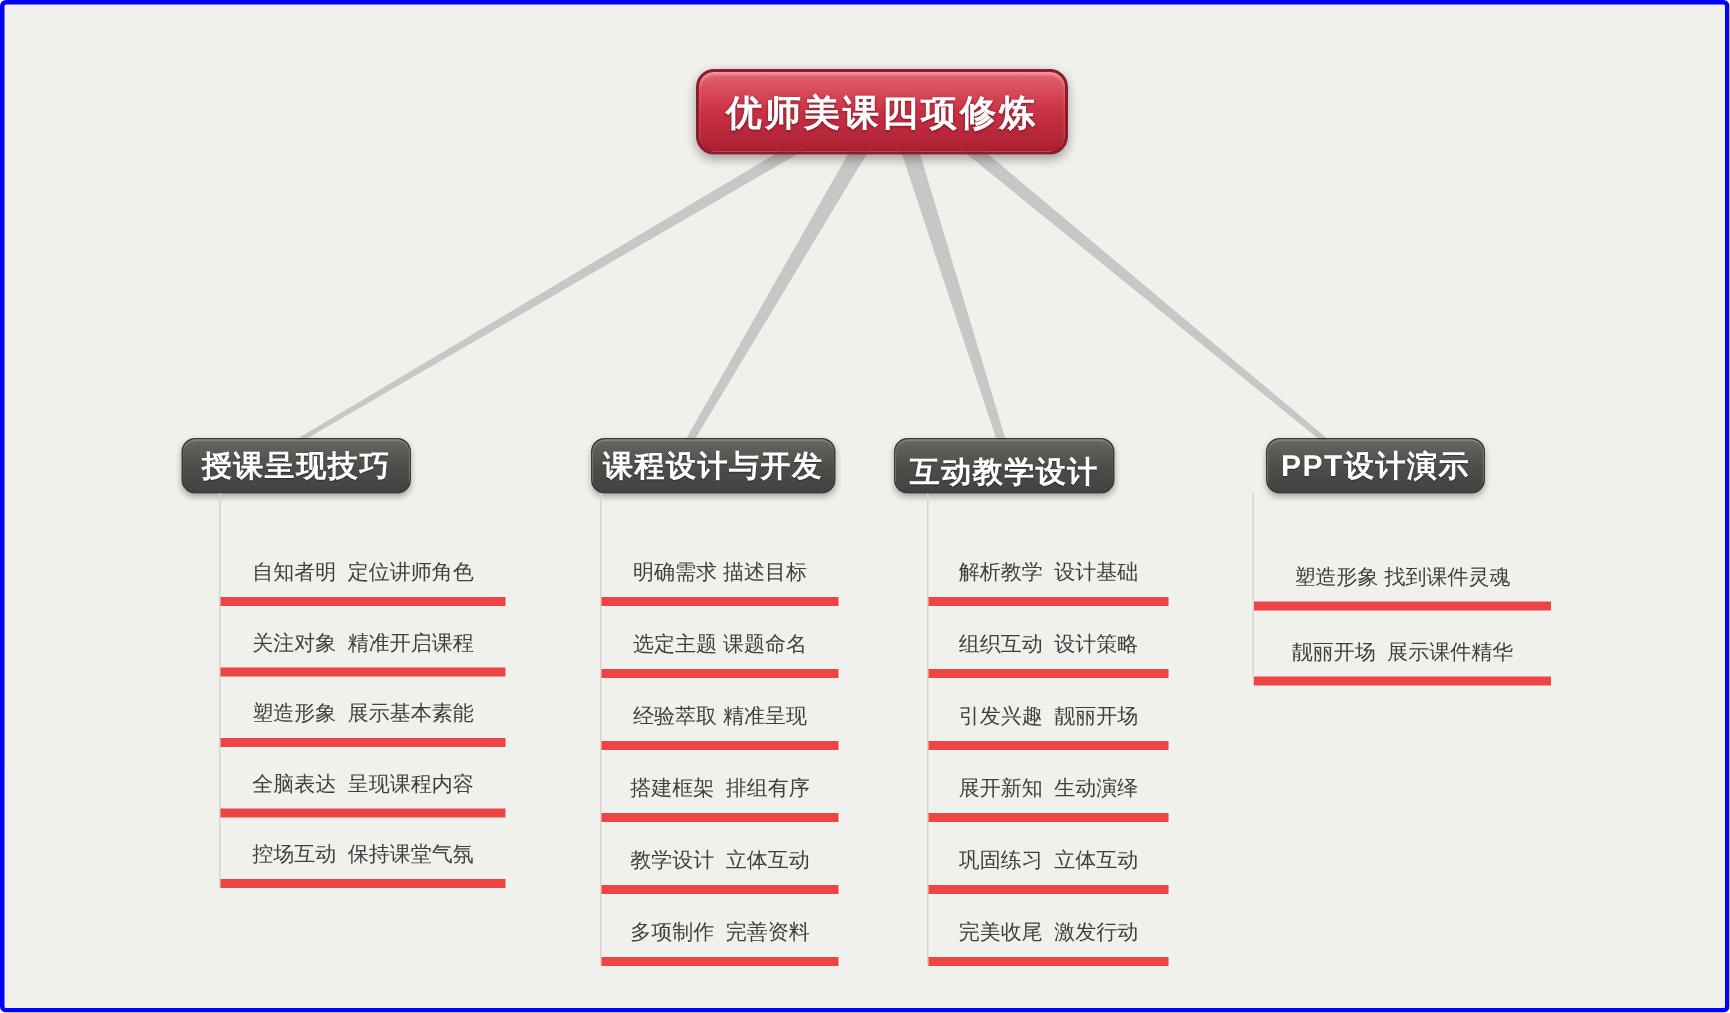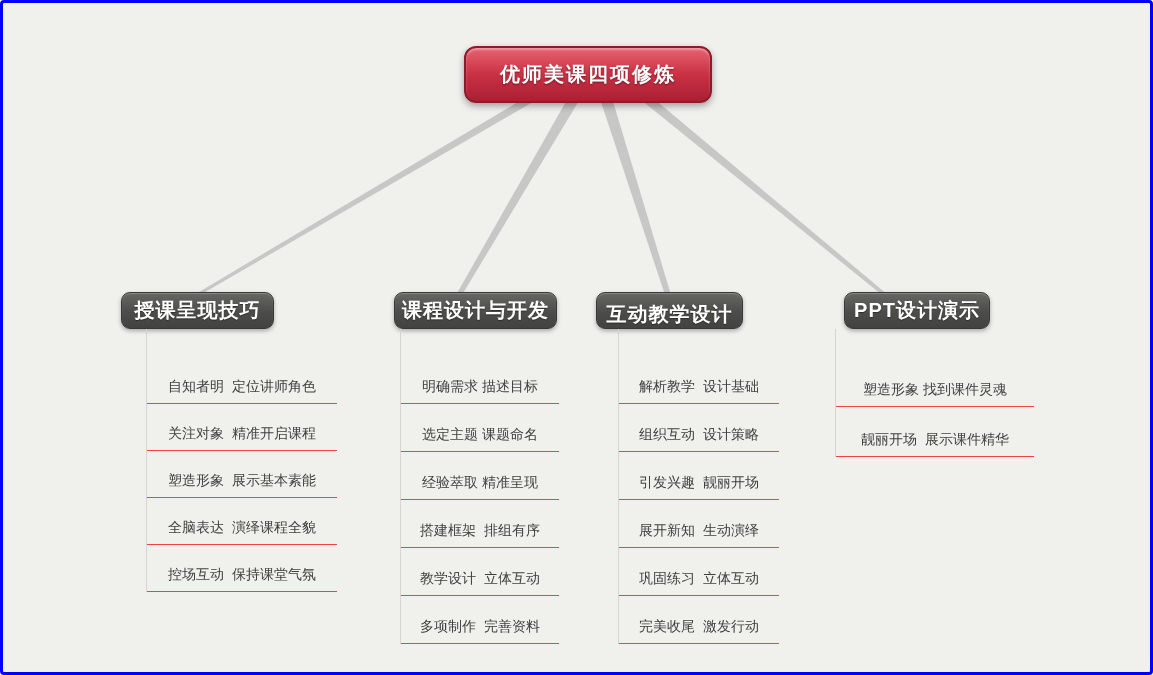--- a/index.html
+++ b/index.html
@@ -30,21 +30,21 @@
     width: 248px; height: 57px;
     box-sizing: border-box;
     display: flex;
     align-items: center;
     justify-content: center;
     background: linear-gradient(180deg, #e56370 0%, #cb3245 48%, #ab1f33 100%);
     border: 2px solid #8e1b2c;
     border-radius: 12px;
     box-shadow: 0 3px 7px rgba(0,0,0,0.35), inset 0 2px 2px rgba(255,255,255,0.35);
     color: #ffffff;
-    font-size: 20px;
+    font-size: 24px;
     font-weight: bold;
     letter-spacing: 2px;
     text-shadow: 0 1px 2px rgba(0,0,0,0.45);
     cursor: default;
   }
   .branch-node {
     position: absolute;
     top: 289px;
     height: 37px;
     box-sizing: border-box;
@@ -76,21 +76,21 @@
   .col-1 { left: 143px; width: 191px; padding-top: 28px; }
   .col-2 { left: 397px; width: 159px; padding-top: 27px; }
   .col-3 { left: 615px; width: 161px; padding-top: 27px; }
   .col-4 { left: 832px; width: 199px; padding-top: 28px; }
 
   .leaf-item {
     box-sizing: border-box;
     display: flex;
     align-items: flex-end;
     justify-content: center;
-    border-bottom: 1px solid #ef4444;
+    border-bottom: 6px solid #ef4444;
     padding-bottom: 7px;
     color: #3f3f3d;
     font-size: 14px;
     white-space: pre;
     cursor: default;
   }
   .col-1 .leaf-item { height: 47px; }
   .col-2 .leaf-item { height: 48px; }
   .col-3 .leaf-item { height: 48px; }
   .col-4 .leaf-item { height: 50px; }
@@ -121,21 +121,21 @@
     <span>互动教学设计</span>
   </div>
   <div class="branch-node branch-4">
     <span>PPT设计演示</span>
   </div>
 
   <div class="leaf-column col-1">
     <div class="leaf-item">自知者明  定位讲师角色</div>
     <div class="leaf-item">关注对象  精准开启课程</div>
     <div class="leaf-item">塑造形象  展示基本素能</div>
-    <div class="leaf-item">全脑表达  演绎课程全貌</div>
+    <div class="leaf-item">全脑表达  呈现课程内容</div>
     <div class="leaf-item">控场互动  保持课堂气氛</div>
   </div>
 
   <div class="leaf-column col-2">
     <div class="leaf-item">明确需求 描述目标</div>
     <div class="leaf-item">选定主题 课题命名</div>
     <div class="leaf-item">经验萃取 精准呈现</div>
     <div class="leaf-item">搭建框架  排组有序</div>
     <div class="leaf-item">教学设计  立体互动</div>
     <div class="leaf-item">多项制作  完善资料</div>

